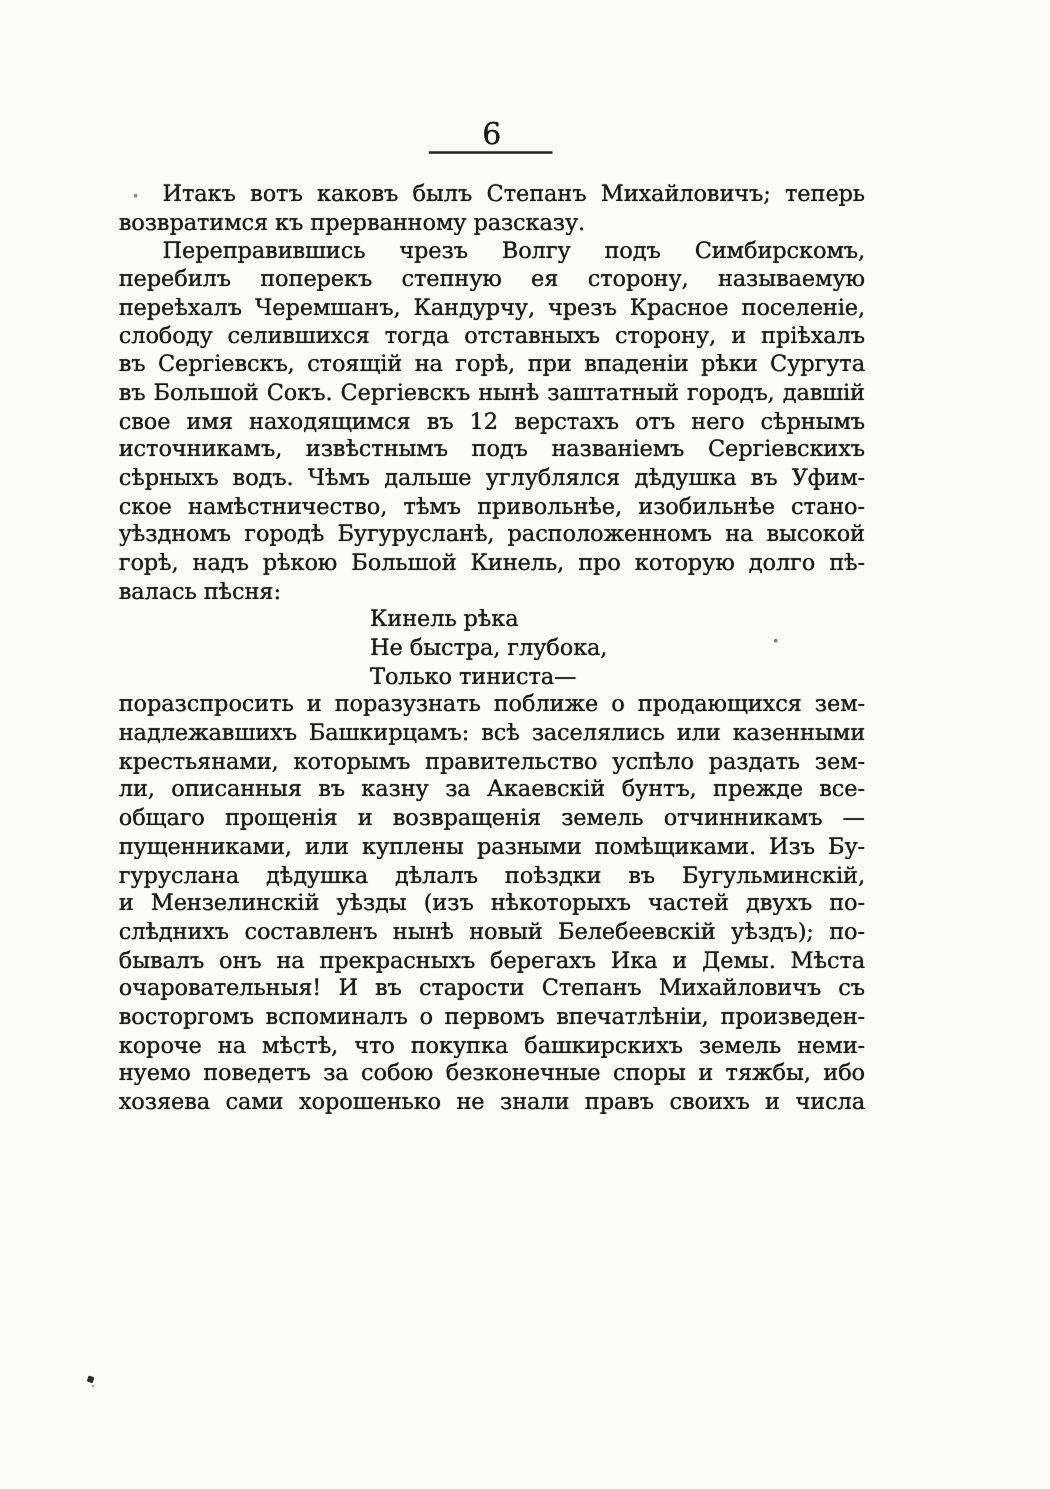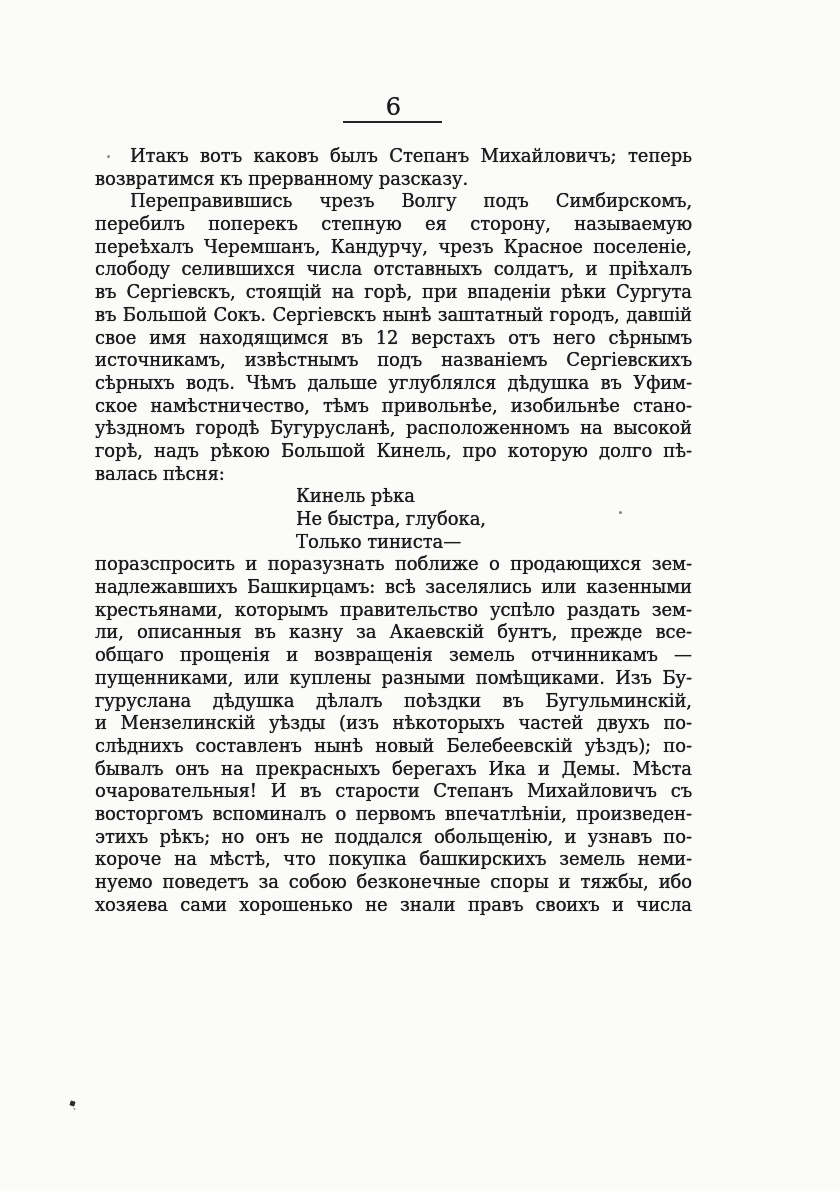--- a/index.html
+++ b/index.html
@@ -98,21 +98,21 @@
 <div class="page">
   <div class="folio">6</div>
   <div class="header-rule"></div>
 
   <div class="text-column">
       <div class="line indent">Итакъ вотъ каковъ былъ Степанъ Михайловичъ; теперь</div>
       <div class="line short-last">возвратимся къ прерванному разсказу.</div>
       <div class="line indent">Переправившись чрезъ Волгу подъ Симбирскомъ, дѣдушка</div>
       <div class="line">перебилъ поперекъ степную ея сторону, называемую луговою,</div>
       <div class="line">переѣхалъ Черемшанъ, Кандурчу, чрезъ Красное поселеніе,</div>
-      <div class="line">слободу селившихся числа отставныхъ солдатъ, и пріѣхалъ</div>
+      <div class="line">слободу селившихся тогда отставныхъ сторону, и пріѣхалъ</div>
       <div class="line">въ Сергіевскъ, стоящій на горѣ, при впаденіи рѣки Сургута</div>
       <div class="line">въ Большой Сокъ. Сергіевскъ нынѣ заштатный городъ, давшій</div>
       <div class="line">свое имя находящимся въ 12 верстахъ отъ него сѣрнымъ</div>
       <div class="line">источникамъ, извѣстнымъ подъ названіемъ Сергіевскихъ</div>
       <div class="line">сѣрныхъ водъ. Чѣмъ дальше углублялся дѣдушка въ Уфим-</div>
       <div class="line">ское намѣстничество, тѣмъ привольнѣе, изобильнѣе стано-</div>
       <div class="line">уѣздномъ городѣ Бугурусланѣ, расположенномъ на высокой</div>
       <div class="line">горѣ, надъ рѣкою Большой Кинель, про которую долго пѣ-</div>
       <div class="line short-last">валась пѣсня:</div>
       <div class="line verse">Кинель рѣка</div>
@@ -123,21 +123,20 @@
       <div class="line">крестьянами, которымъ правительство успѣло раздать зем-</div>
       <div class="line">ли, описанныя въ казну за Акаевскій бунтъ, прежде все-</div>
       <div class="line">общаго прощенія и возвращенія земель отчинникамъ —</div>
       <div class="line">пущенниками, или куплены разными помѣщиками. Изъ Бу-</div>
       <div class="line">гуруслана дѣдушка дѣлалъ поѣздки въ Бугульминскій, Бирскій</div>
       <div class="line">и Мензелинскій уѣзды (изъ нѣкоторыхъ частей двухъ по-</div>
       <div class="line">слѣднихъ составленъ нынѣ новый Белебеевскій уѣздъ); по-</div>
       <div class="line">бывалъ онъ на прекрасныхъ берегахъ Ика и Демы. Мѣста</div>
       <div class="line">очаровательныя! И въ старости Степанъ Михайловичъ съ</div>
       <div class="line">восторгомъ вспоминалъ о первомъ впечатлѣніи, произведен-</div>
-      <div class="line">этихъ рѣкъ; но онъ не поддался обольщенію, и узнавъ по-</div>
       <div class="line">короче на мѣстѣ, что покупка башкирскихъ земель неми-</div>
       <div class="line">нуемо поведетъ за собою безконечные споры и тяжбы, ибо</div>
       <div class="line">хозяева сами хорошенько не знали правъ своихъ и числа</div>
     </div>
 
   <div class="ink-speck speck-b"></div>
   <div class="ink-speck speck-c"></div>
   <div class="ink-speck speck-a"></div>
 </div>
 

